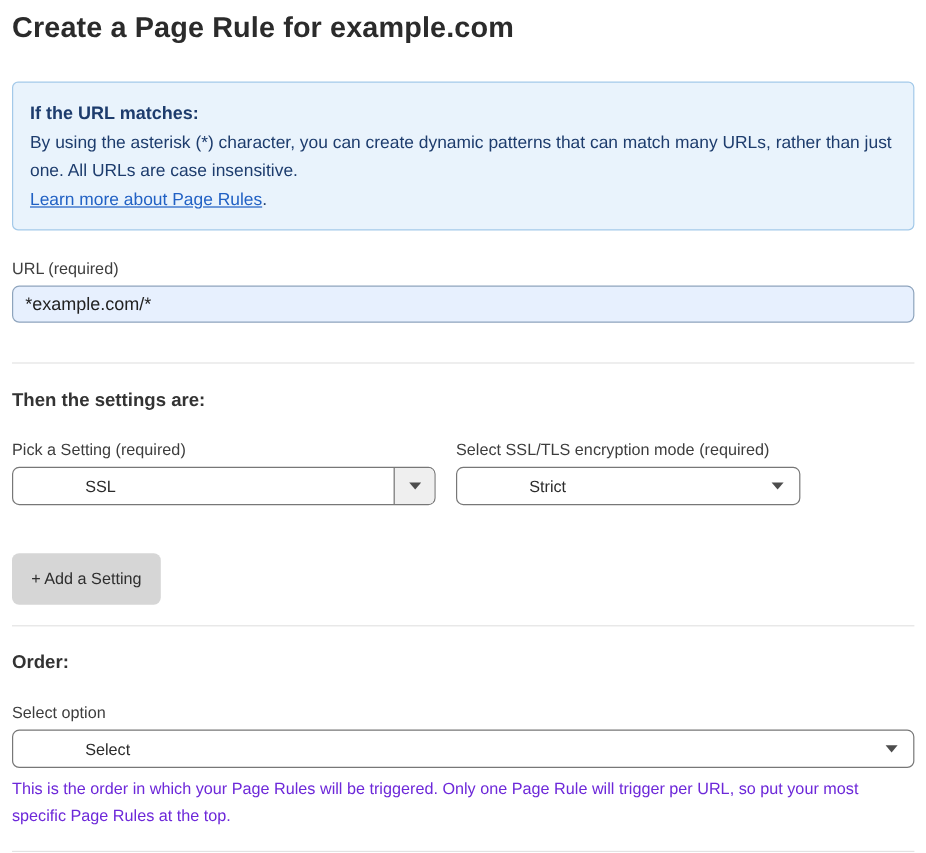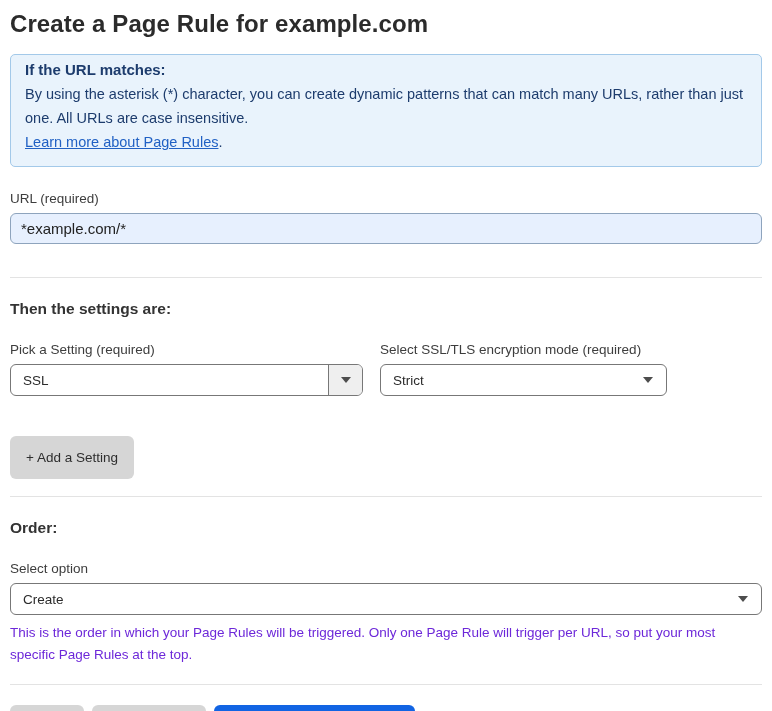--- a/index.html
+++ b/index.html
@@ -15,25 +15,25 @@
 
   .page-title {
     font-size: 24px;
     font-weight: 700;
     color: #2b2b2b;
     letter-spacing: 0.1px;
     margin-top: 2px;
   }
 
   .info-box {
-    margin-top: 16px;
+    margin-top: 30px;
     background: #e9f3fc;
     border: 1px solid #a3c9e9;
     border-radius: 5px;
-    padding: 3px 14px 12px 14px;
+    padding: 14px 14px 12px 14px;
     color: #1d3c6d;
     font-size: 14.5px;
     line-height: 24px;
   }
   .info-box .info-heading {
     font-weight: 700;
     font-size: 15px;
     color: #1d3c6d;
   }
   .info-box .info-body { max-width: 720px; }
@@ -92,20 +92,21 @@
     height: 32px;
     border: 1px solid #777777;
     border-radius: 6px;
     background: #ffffff;
     display: flex;
     align-items: center;
     cursor: pointer;
     font-size: 13.5px;
     color: #2b2b2b;
     overflow: hidden;
+    padding-left: 48px;
   }
   .select-box .select-value {
     flex: 1;
     padding: 0 12px;
     white-space: nowrap;
   }
   .select-box .caret-segment {
     width: 34px;
     height: 100%;
     background: #efefef;
@@ -202,21 +203,21 @@
   </div>
 
   <button class="btn btn-gray add-setting-btn">+ Add a Setting</button>
 
   <hr class="divider divider-2">
 
   <h2 class="section-heading">Order:</h2>
 
   <div class="field-label">Select option</div>
   <div class="select-box">
-    <span class="select-value">Create</span>
+    <span class="select-value">Select</span>
     <span class="caret caret-inline"></span>
   </div>
 
   <div class="help-text">This is the order in which your Page Rules will be triggered. Only one Page Rule will trigger per URL, so put your most specific Page Rules at the top.</div>
 
   <hr class="divider divider-3">
 
   <div class="footer-actions">
     <button class="btn btn-gray">Cancel</button>
     <button class="btn btn-gray">Save as Draft</button>

